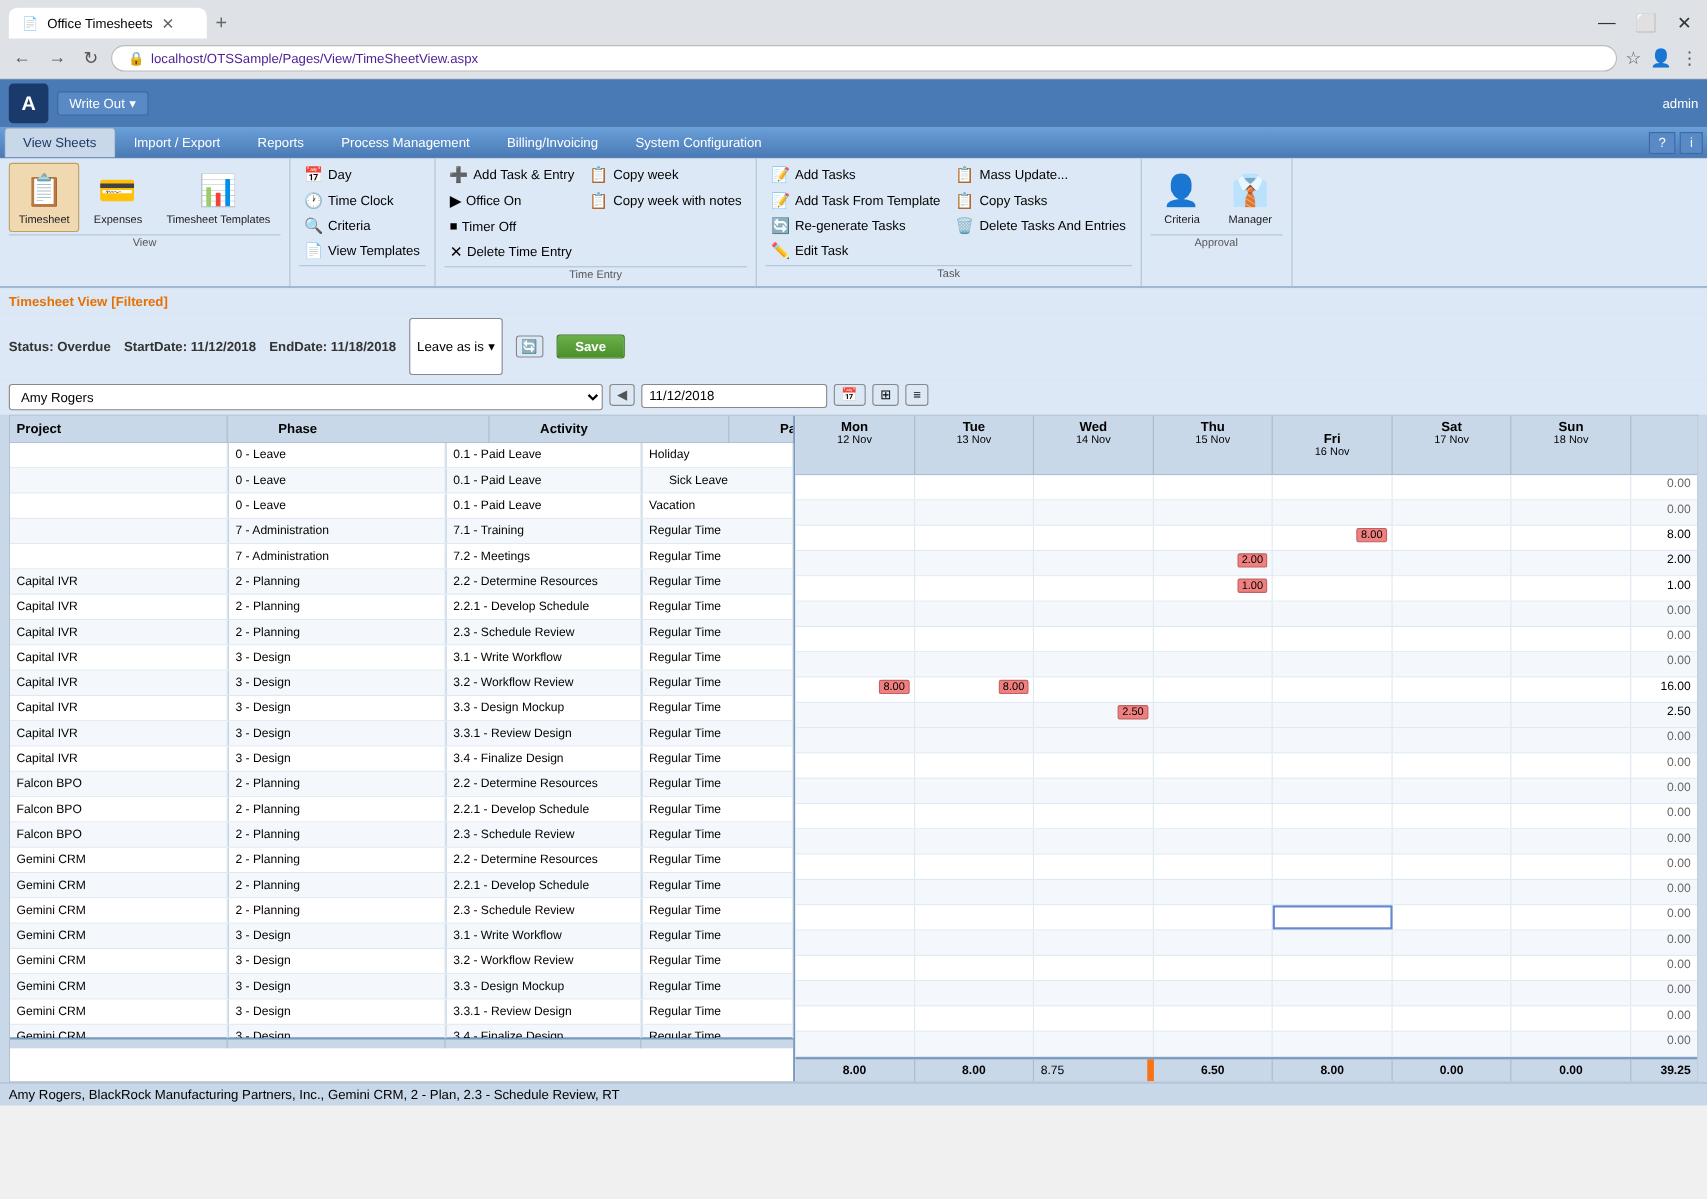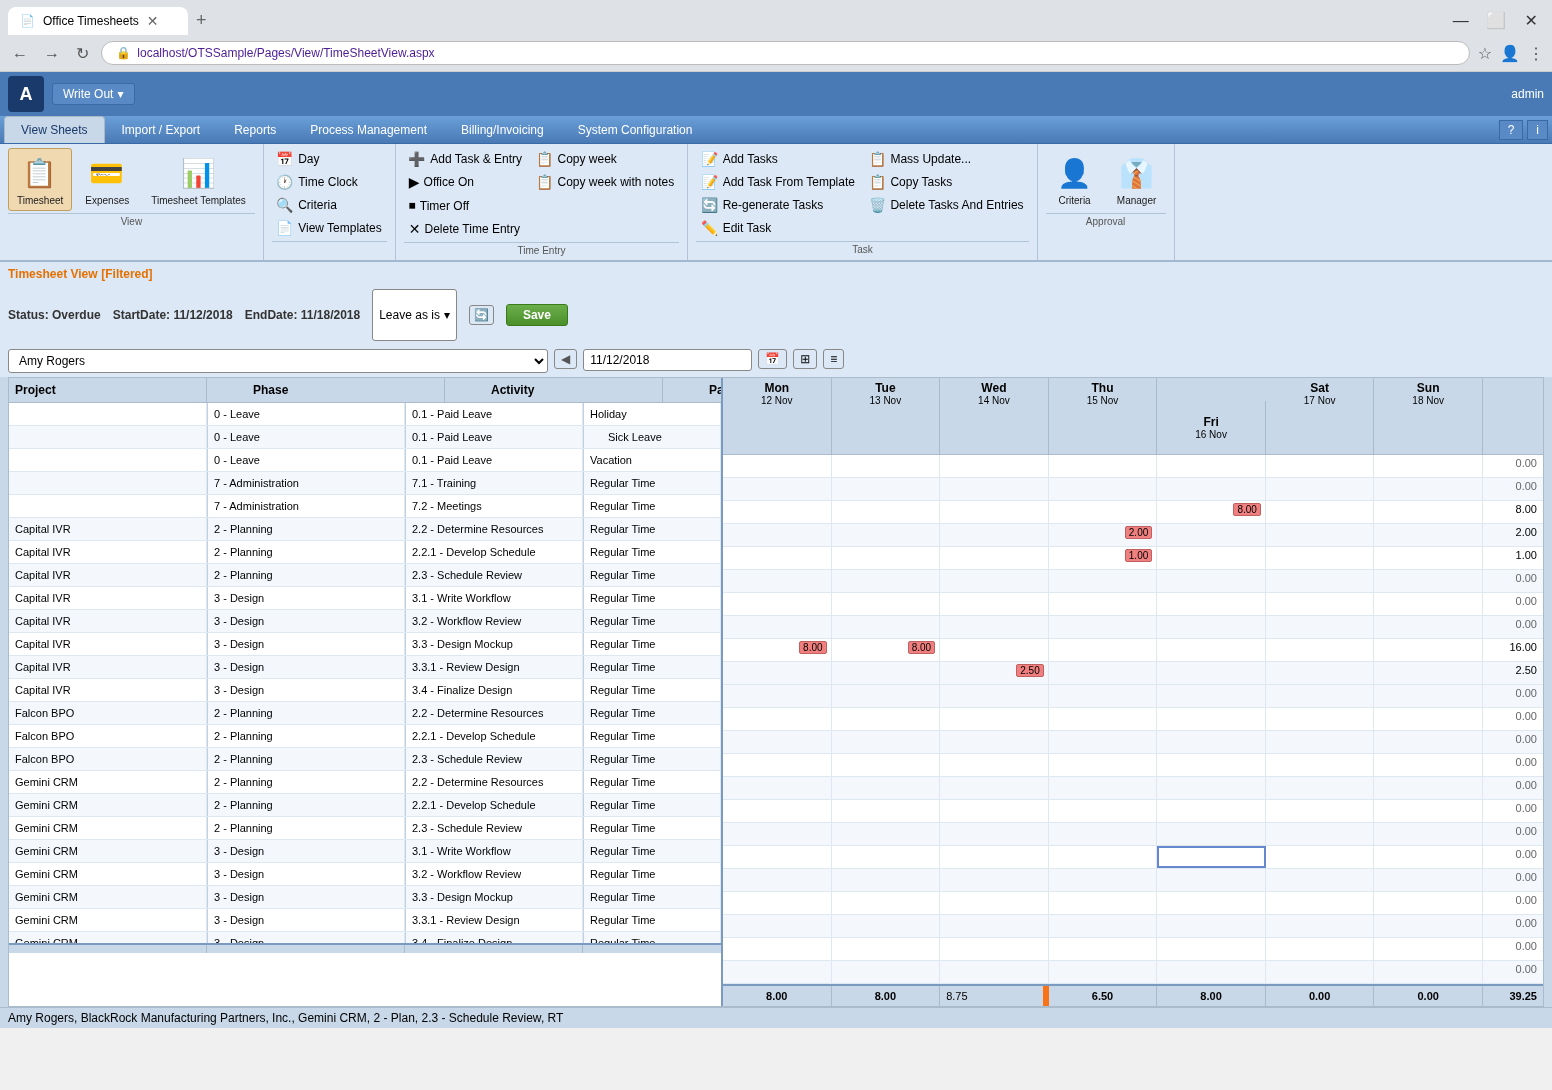--- a/index.html
+++ b/index.html
@@ -460,21 +460,21 @@
             <div style="font-size:10px;">13 Nov</div>
           </div>
         <div style="padding: 3px 6px; text-align: center; font-size: 11px; border-right: 1px solid #aabbcc;">
             <div style="font-weight:bold;">Wed</div>
             <div style="font-size:10px;">14 Nov</div>
           </div>
         <div style="padding: 3px 6px; text-align: center; font-size: 11px; border-right: 1px solid #aabbcc;">
             <div style="font-weight:bold;">Thu</div>
             <div style="font-size:10px;">15 Nov</div>
           </div>
-        <div style="padding: 14px 6px; text-align: center; font-size: 11px; border-right: 1px solid #aabbcc; margin-top: 23px;">
+        <div style="padding: 14px 6px; text-align: center; font-size: 11px; border-right: 1px solid #aabbcc;">
             <div style="font-weight:bold;">Fri</div>
             <div style="font-size:10px;">16 Nov</div>
           </div>
         <div style="padding: 3px 6px; text-align: center; font-size: 11px; border-right: 1px solid #aabbcc;">
             <div style="font-weight:bold;">Sat</div>
             <div style="font-size:10px;">17 Nov</div>
           </div>
         <div style="padding: 3px 6px; text-align: center; font-size: 11px; border-right: 1px solid #aabbcc;">
             <div style="font-weight:bold;">Sun</div>
             <div style="font-size:10px;">18 Nov</div>

